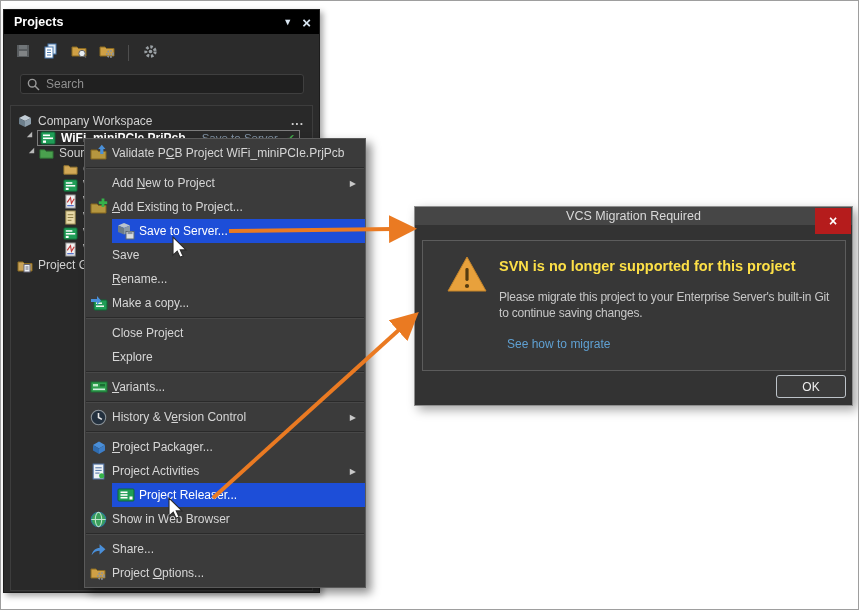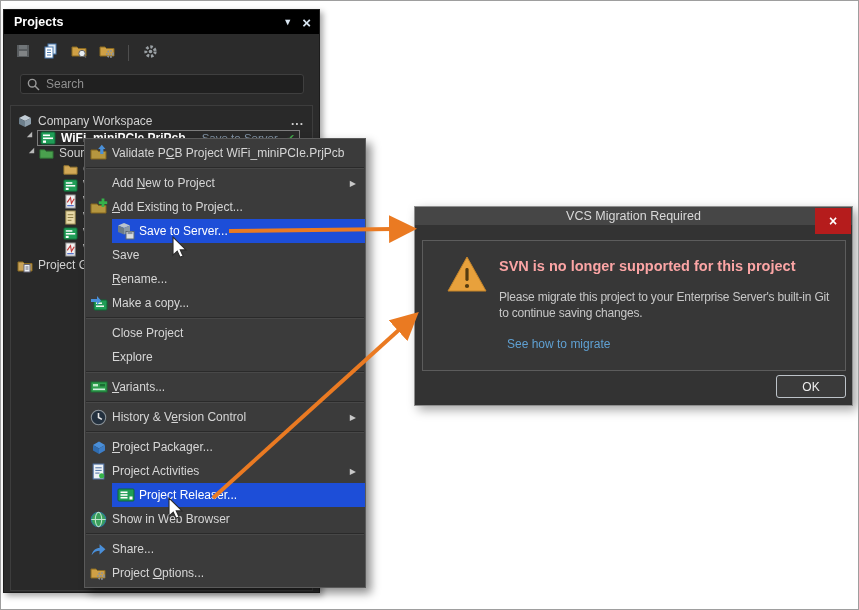--- a/index.html
+++ b/index.html
@@ -63,21 +63,21 @@
             background:#333; border:1px solid #8f8f8f; z-index:10;
             box-shadow:4px 4px 10px rgba(0,0,0,.35); }
   .dlg-title { height:18px; background:#464646; display:flex; align-items:center;
                justify-content:center; color:#d9d9d9; font-size:12.5px; position:relative; }
   .dlg-close { position:absolute; right:1px; top:1px; width:36px; height:26px;
                background:#b51c1c; border:none; color:#fff; font-size:14px; font-weight:bold;
                cursor:default; font-family:inherit; }
   .dlg-box { position:absolute; left:7px; top:33px; width:424px; height:131px;
              background:#373737; border:1px solid #5c5c5c; }
   .warn { position:absolute; left:24px; top:15px; display:flex; }
-  .dlg-heading { position:absolute; left:76px; top:17px; color:#fca5a5; font-weight:bold;
+  .dlg-heading { position:absolute; left:76px; top:17px; color:#fde047; font-weight:bold;
                  font-size:14.5px; white-space:nowrap; }
   .dlg-body { position:absolute; left:76px; top:48px; color:#c7c7c7; font-size:12px;
               line-height:16px; letter-spacing:-0.2px; white-space:nowrap; }
   .dlg-link { position:absolute; left:84px; top:96px; color:#5fa0d2; font-size:12px;
               text-decoration:none; cursor:pointer; }
   .dlg-ok { position:absolute; right:6px; bottom:7px; width:70px; height:23px;
             background:#3a3a3a; border:1px solid #bdc3c9; border-radius:3px; color:#ededed;
             font-size:12px; font-family:inherit; cursor:default; }
 
   .overlay { position:absolute; left:0; top:0; width:859px; height:610px; z-index:40;

